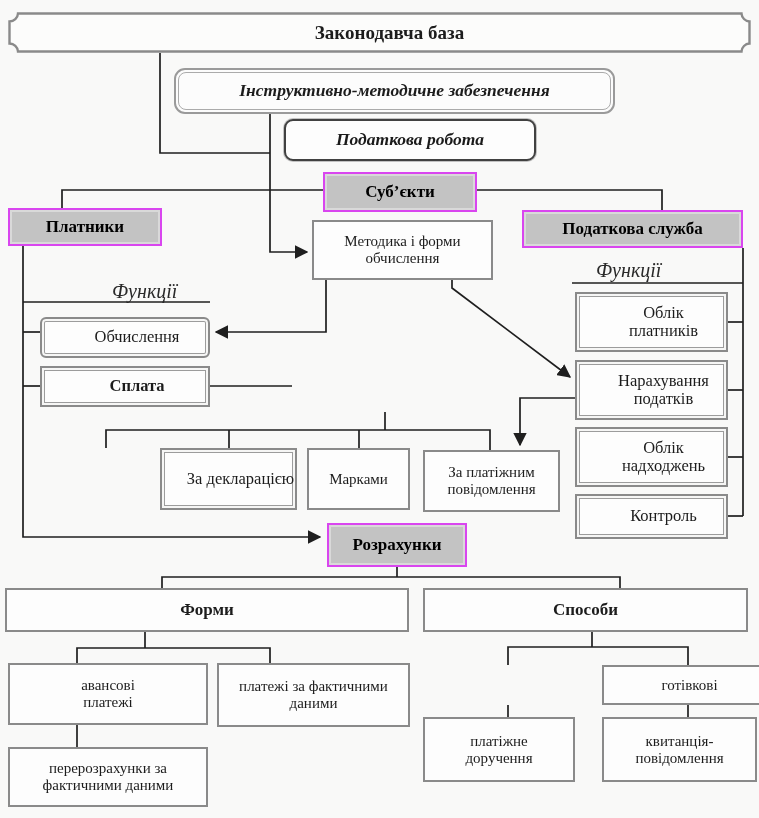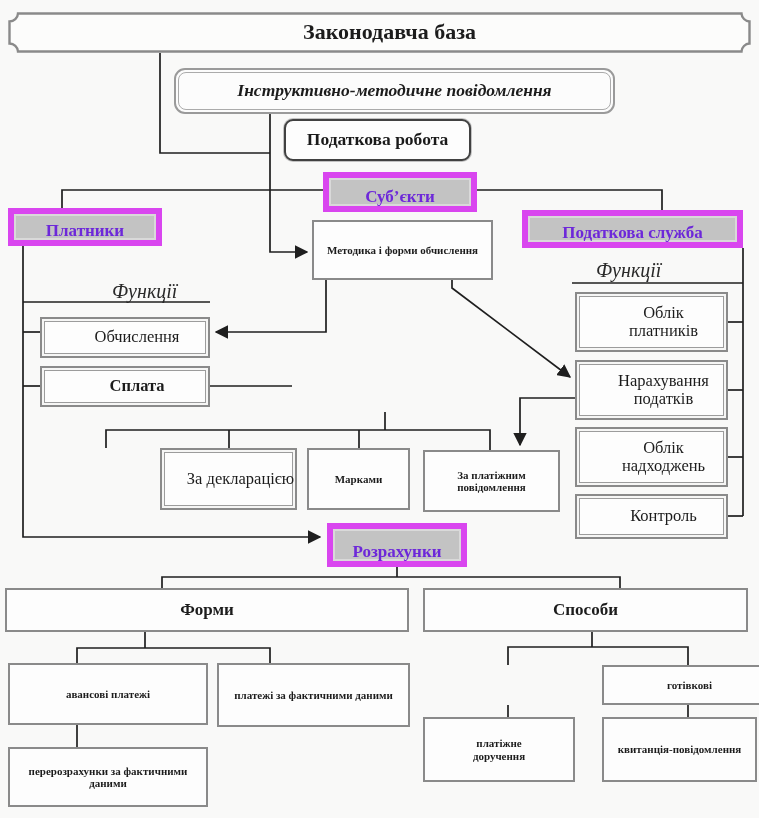--- a/index.html
+++ b/index.html
@@ -9,36 +9,36 @@
     font-family:"Liberation Serif","DejaVu Serif",serif;
     color:#1c1c1c;
   }
   .lines{position:absolute;left:0;top:0;z-index:1;}
   .node{
     position:absolute;z-index:2;display:flex;align-items:center;justify-content:center;
     text-align:center;box-sizing:border-box;line-height:1.12;
   }
   .node span{display:inline-block;}
   
-  .wbox{background:#fdfdfd;border:2px solid #8a8a8a;font-size:11px;font-weight:bold;}
+  .wbox{background:#fdfdfd;border:2px solid #8a8a8a;font-size:15px;}
   
   .wbox2{background:#fdfdfd;border:2px solid #8a8a8a;
          box-shadow:inset 0 0 0 2px #f6f6f5, inset 0 0 0 3px #9c9c9c;font-size:16.5px;padding-left:24px;}
   
-  .gray{background:#c3c3c3;border:6px solid #d946ef;
-        box-shadow:inset 0 0 0 2px #d9d9d9;font-weight:bold;font-size:17px;color:#6d28d9;align-items:flex-end;}
+  .gray{background:#c3c3c3;border:2px solid #d946ef;
+        box-shadow:inset 0 0 0 2px #d9d9d9;font-weight:bold;font-size:17px;color:#000000;}
   
   .double-round{background:#fcfcfc;border:2px solid #9a9a9a;border-radius:11px;
         font-weight:bold;font-style:italic;font-size:17.5px;}
   .double-round::before{content:"";position:absolute;inset:2px;border:1px solid #ababab;border-radius:8px;}
   
   .dark-round{background:#fdfdfd;border:2.5px solid #414141;border-radius:9px;
         box-shadow:0 0 0 1px #c2c2c2;font-weight:bold;font-size:17.5px;color:#1a1a1a;}
   
-  .plaque{background:transparent;font-weight:bold;font-size:22px;padding-left:20px;}
+  .plaque{background:transparent;font-weight:bold;font-size:19px;padding-left:20px;}
   .plaque svg{position:absolute;left:0;top:0;}
   .plaque span{position:relative;}
   .funk{position:absolute;z-index:2;font-style:italic;font-size:20px;color:#2a2a2a;}
 </style>
 </head>
 <body>
 
 <div class="canvas">
 
   <svg class="lines" width="759" height="818" viewBox="0 0 759 818">
@@ -82,24 +82,24 @@
   </svg>
 
   <div class="node plaque" style="left:8px;top:12px;width:743px;height:41px;">
     <svg width="743" height="41" viewBox="0 0 743 41">
       <path d="M10,1.5 H733.5 A8.5,8.5 0 0 0 741.5,9.5 V31.5 A8.5,8.5 0 0 0 733.5,39.5 H10 A8.5,8.5 0 0 0 1.5,31.5 V9.5 A8.5,8.5 0 0 0 10,1.5 Z" fill="#fcfcfb" stroke="#8a8a8a" stroke-width="2.4"></path>
     </svg>
     <span>Законодавча база</span>
   </div>
 
   <div class="node double-round" style="left:174px;top:68px;width:441px;height:46px;">
-    <span>Інструктивно-методичне повідомлення</span>
-  </div>
-
-  <div class="node dark-round" style="left:284px;top:119px;width:187px;height:42px;">
+    <span>Інструктивно-методичне забезпечення</span>
+  </div>
+
+  <div class="node dark-round" style="left:284px;top:119px;width:252px;height:42px;font-style:italic;">
     <span>Податкова робота</span>
   </div>
 
   <div class="node gray" style="left:323px;top:172px;width:154px;height:40px;">
     <span>Суб’єкти</span>
   </div>
 
   <div class="node gray" style="left:8px;top:208px;width:154px;height:38px;">
     <span>Платники</span>
   </div>
@@ -113,21 +113,21 @@
   </div>
 
   <div class="funk" style="left:112px;top:280px;">
     <span>Функції</span>
   </div>
 
   <div class="funk" style="left:596px;top:259px;">
     <span>Функції</span>
   </div>
 
-  <div class="node wbox2" style="left:40px;top:317px;width:170px;height:41px;">
+  <div class="node wbox2" style="left:40px;top:317px;width:170px;height:41px;border-radius:6px;">
     <span>Обчислення</span>
   </div>
 
   <div class="node wbox2" style="left:40px;top:366px;width:170px;height:41px;font-weight:bold;">
     <span>Сплата</span>
   </div>
 
 
   <div class="node wbox2" style="left:575px;top:292px;width:153px;height:60px;">
     <span style="max-width:95px;">Облік платників</span>

